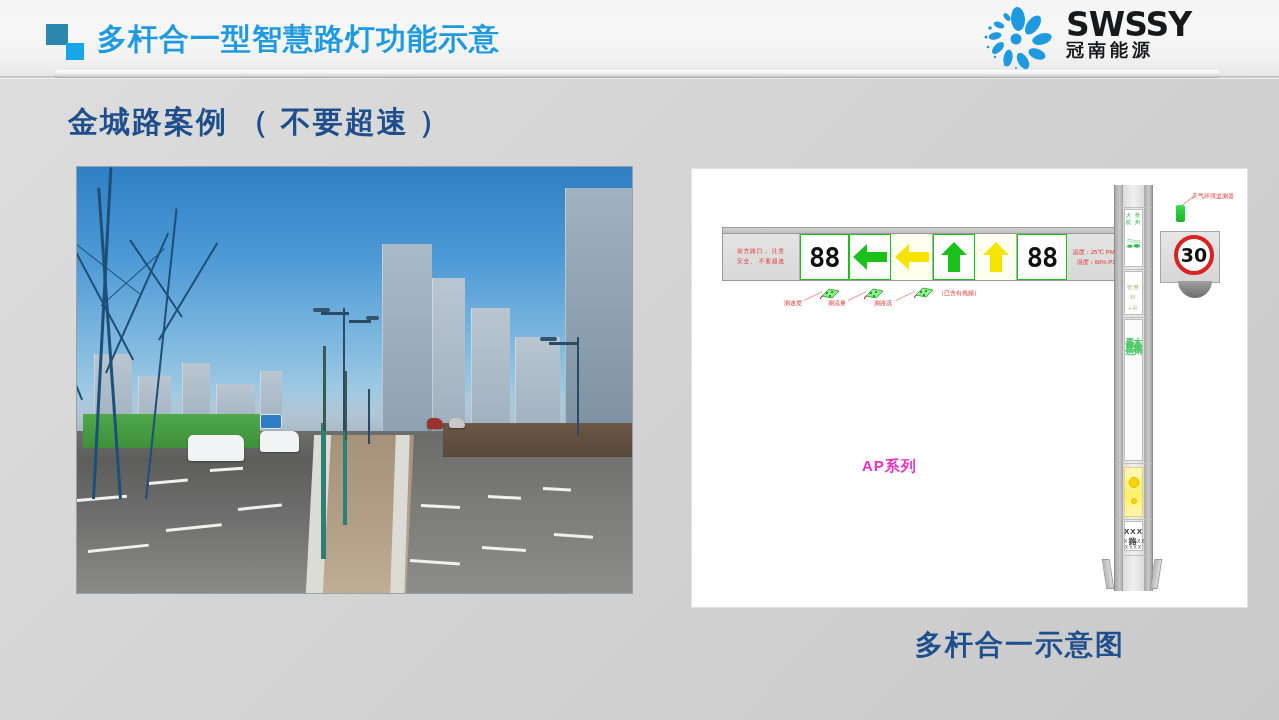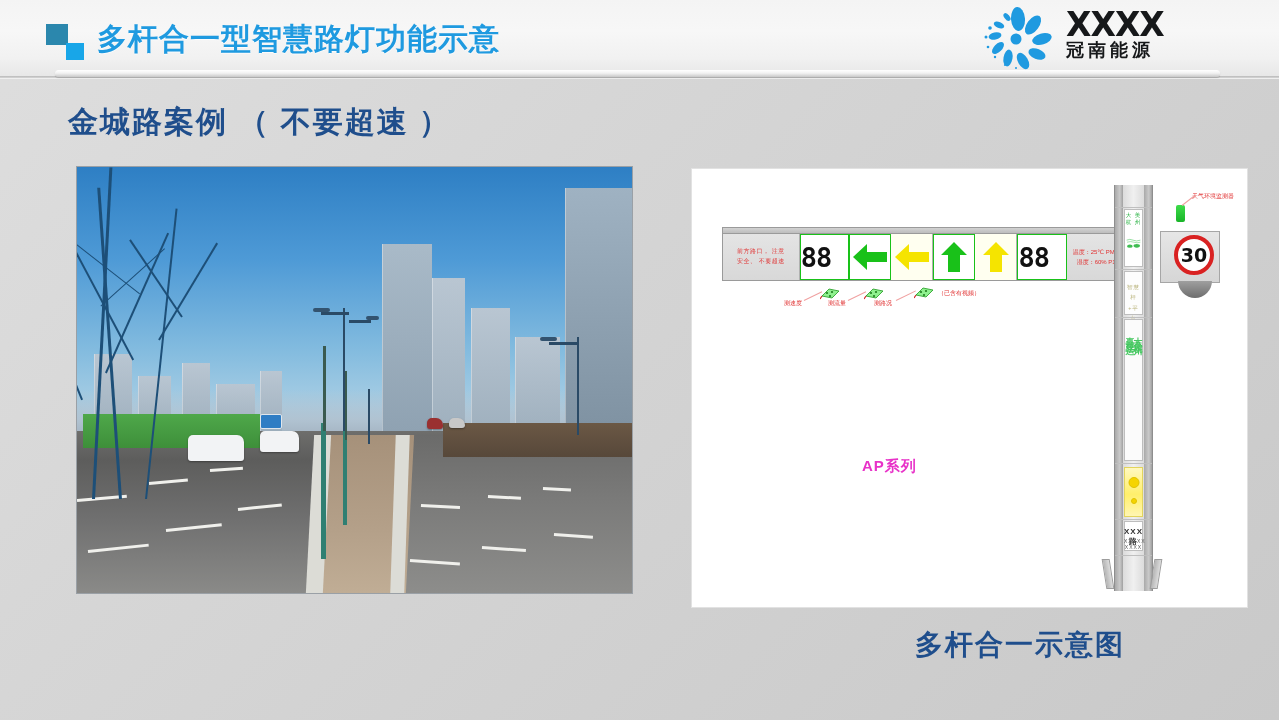--- a/index.html
+++ b/index.html
@@ -227,21 +227,21 @@
     color: #e03030;
     line-height: 1.65;
     letter-spacing: 0.5px;
     white-space: nowrap;
     transform: scale(1.0);
   }
   .g-digits {
     width: 62px;
     background: #ffffff;
     border: 1.5px solid #19c119;
-    display: flex; gap: 2px; align-items: center; justify-content: flex-start;
+    display: flex; gap: 2px; align-items: center; justify-content: center;
   }
   .seg {
     font-family: "DejaVu Sans Mono", monospace;
     font-size: 27px;
     font-weight: bold;
     color: #111111;
     line-height: 1;
     letter-spacing: -1px;
   }
   .g-arrow {
@@ -471,21 +471,21 @@
           <circle cx="42" cy="33" r="5.5"></circle>
           <circle cx="16" cy="22" r="1.8"></circle>
           <circle cx="12" cy="31" r="1.5"></circle>
           <circle cx="14" cy="41" r="1.3"></circle>
           <circle cx="21" cy="51" r="1.2"></circle>
           <circle cx="31" cy="59" r="1.1"></circle>
           <circle cx="42" cy="62" r="1.0"></circle>
         </g>
       </svg>
       <div id="logo-text-wrap">
-        <div id="logo-word">XXXX</div>
+        <div id="logo-word">SWSSY</div>
         <div id="logo-sub">冠南能源</div>
       </div>
     </div>
 
     <div id="header-rule"></div>
   </div>
 
   <div id="title-underbar"></div>
 
   <div id="subtitle">金城路案例 （ 不要超速 ）</div>

